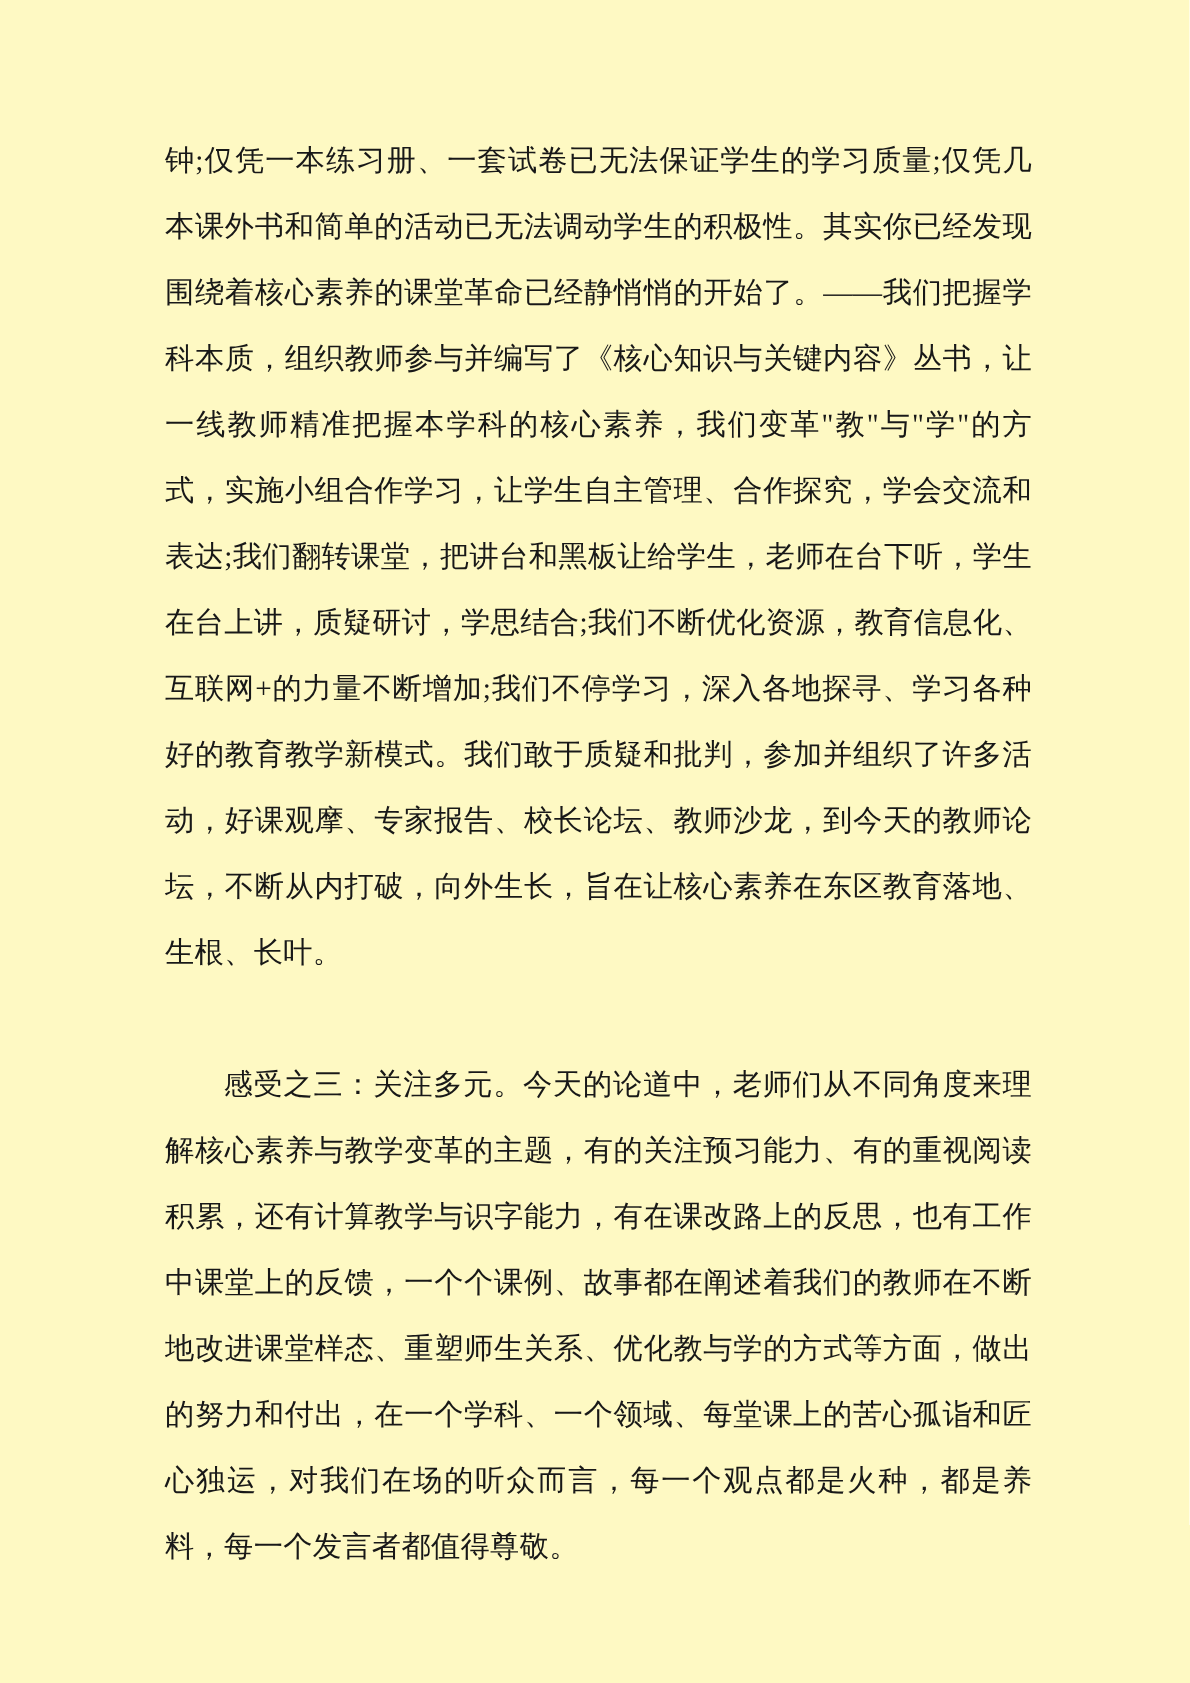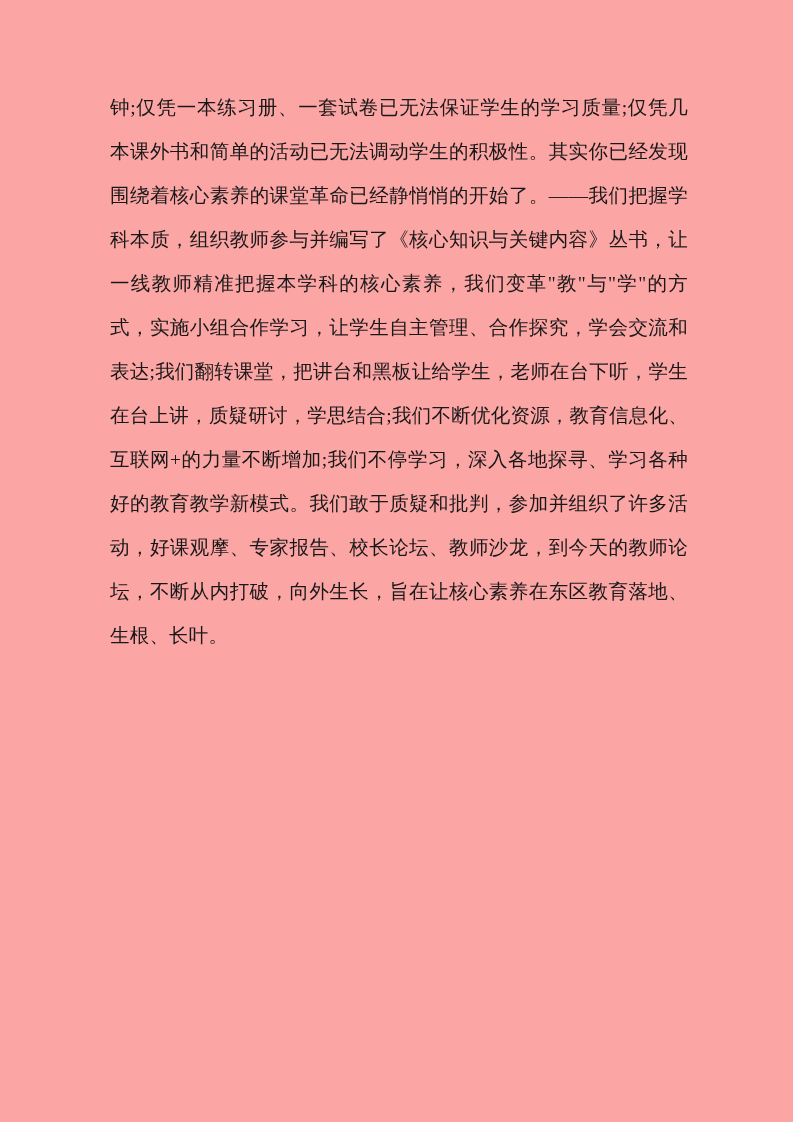--- a/index.html
+++ b/index.html
@@ -12,21 +12,21 @@
     height: 1122px;
     font-family: "Liberation Serif", "DejaVu Serif", serif;
     color: #1a1a1a;
     overflow: hidden;
   }
   .page {
     position: relative;
     width: 793px;
     height: 1122px;
     box-sizing: border-box;
-    background: #fca5a5;
+    background: #fef9c3;
   }
   .page-body {
     position: absolute;
     left: 110px;
     top: 86px;
     width: 578px;
   }
   .para {
     font-size: 19.5px;
     line-height: 44px;
@@ -43,14 +43,15 @@
   .indent {
     text-indent: 39px;
   }
 </style>
 </head>
 <body>
 
 <div class="page">
   <div class="page-body">
     <p class="para">钟;仅凭一本练习册、一套试卷已无法保证学生的学习质量;仅凭几本课外书和简单的活动已无法调动学生的积极性。其实你已经发现围绕着核心素养的课堂革命已经静悄悄的开始了。——我们把握学科本质，组织教师参与并编写了《核心知识与关键内容》丛书，让一线教师精准把握本学科的核心素养，我们变革"教"与"学"的方式，实施小组合作学习，让学生自主管理、合作探究，学会交流和表达;我们翻转课堂，把讲台和黑板让给学生，老师在台下听，学生在台上讲，质疑研讨，学思结合;我们不断优化资源，教育信息化、互联网+的力量不断增加;我们不停学习，深入各地探寻、学习各种好的教育教学新模式。我们敢于质疑和批判，参加并组织了许多活动，好课观摩、专家报告、校长论坛、教师沙龙，到今天的教师论坛，不断从内打破，向外生长，旨在让核心素养在东区教育落地、生根、长叶。</p>
+    <p class="para indent">感受之三：关注多元。今天的论道中，老师们从不同角度来理解核心素养与教学变革的主题，有的关注预习能力、有的重视阅读积累，还有计算教学与识字能力，有在课改路上的反思，也有工作中课堂上的反馈，一个个课例、故事都在阐述着我们的教师在不断地改进课堂样态、重塑师生关系、优化教与学的方式等方面，做出的努力和付出，在一个学科、一个领域、每堂课上的苦心孤诣和匠心独运，对我们在场的听众而言，每一个观点都是火种，都是养料，每一个发言者都值得尊敬。</p>
   </div>
 </div>
 
 </body></html>

